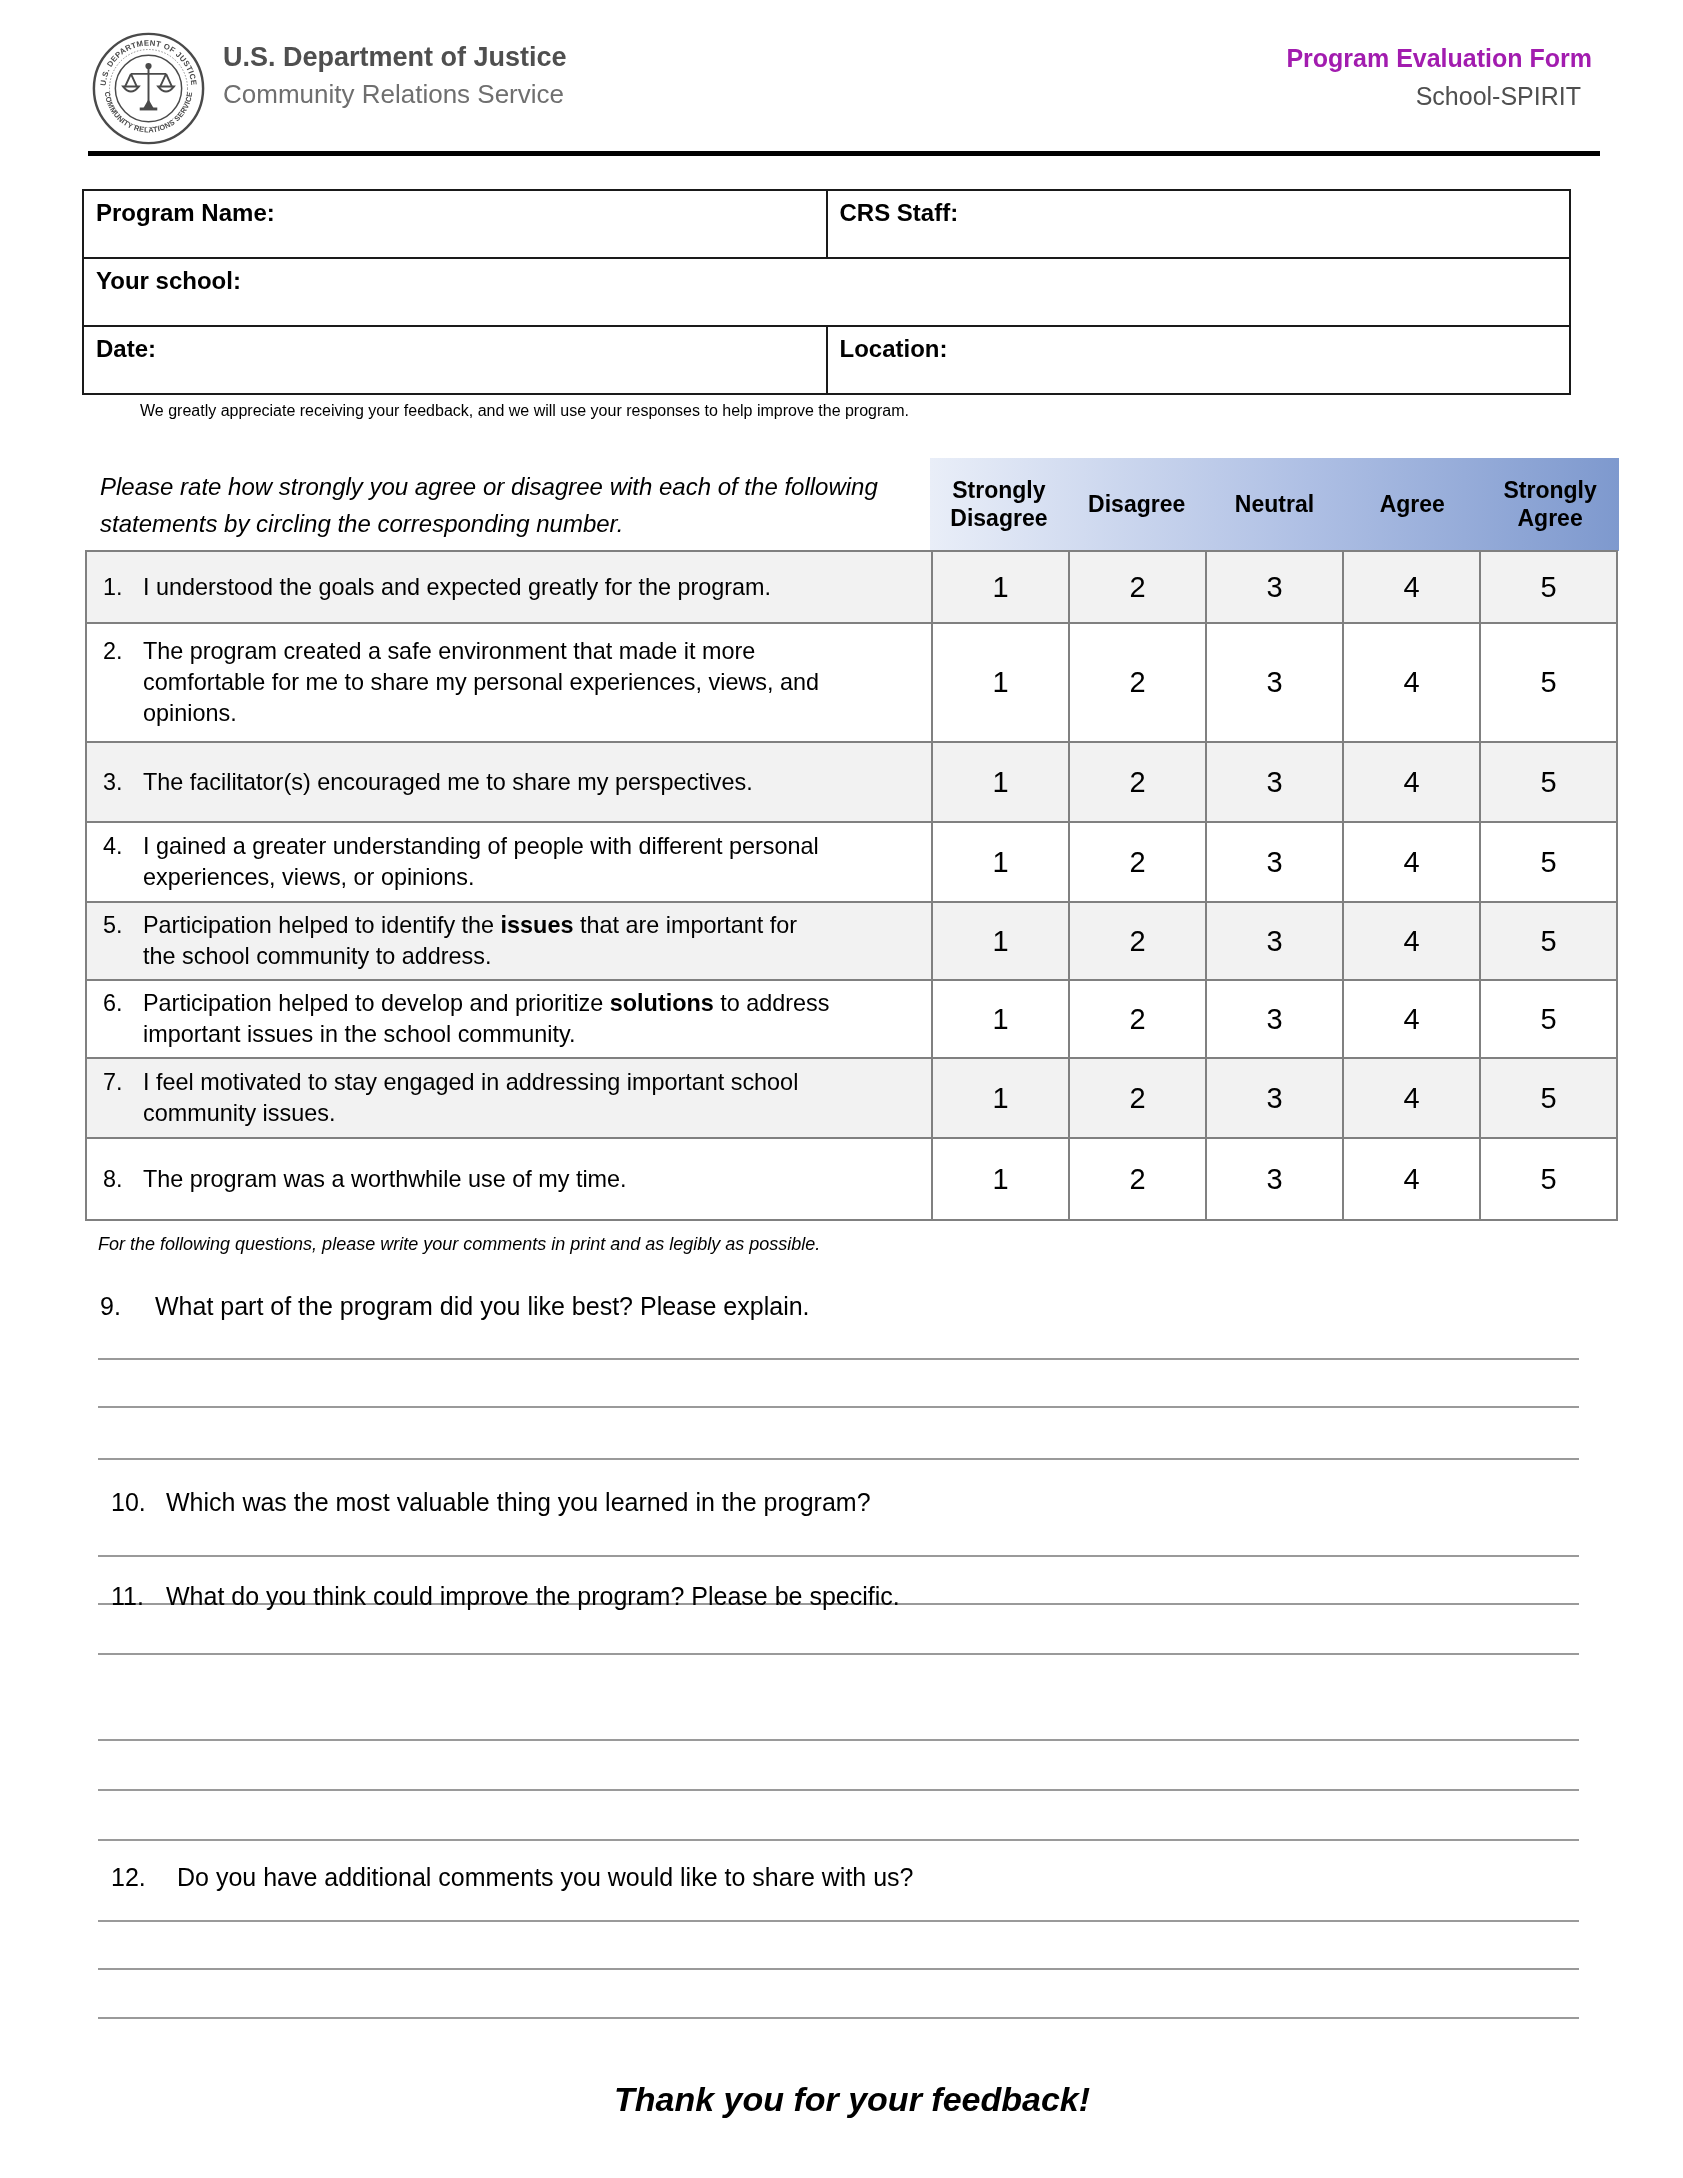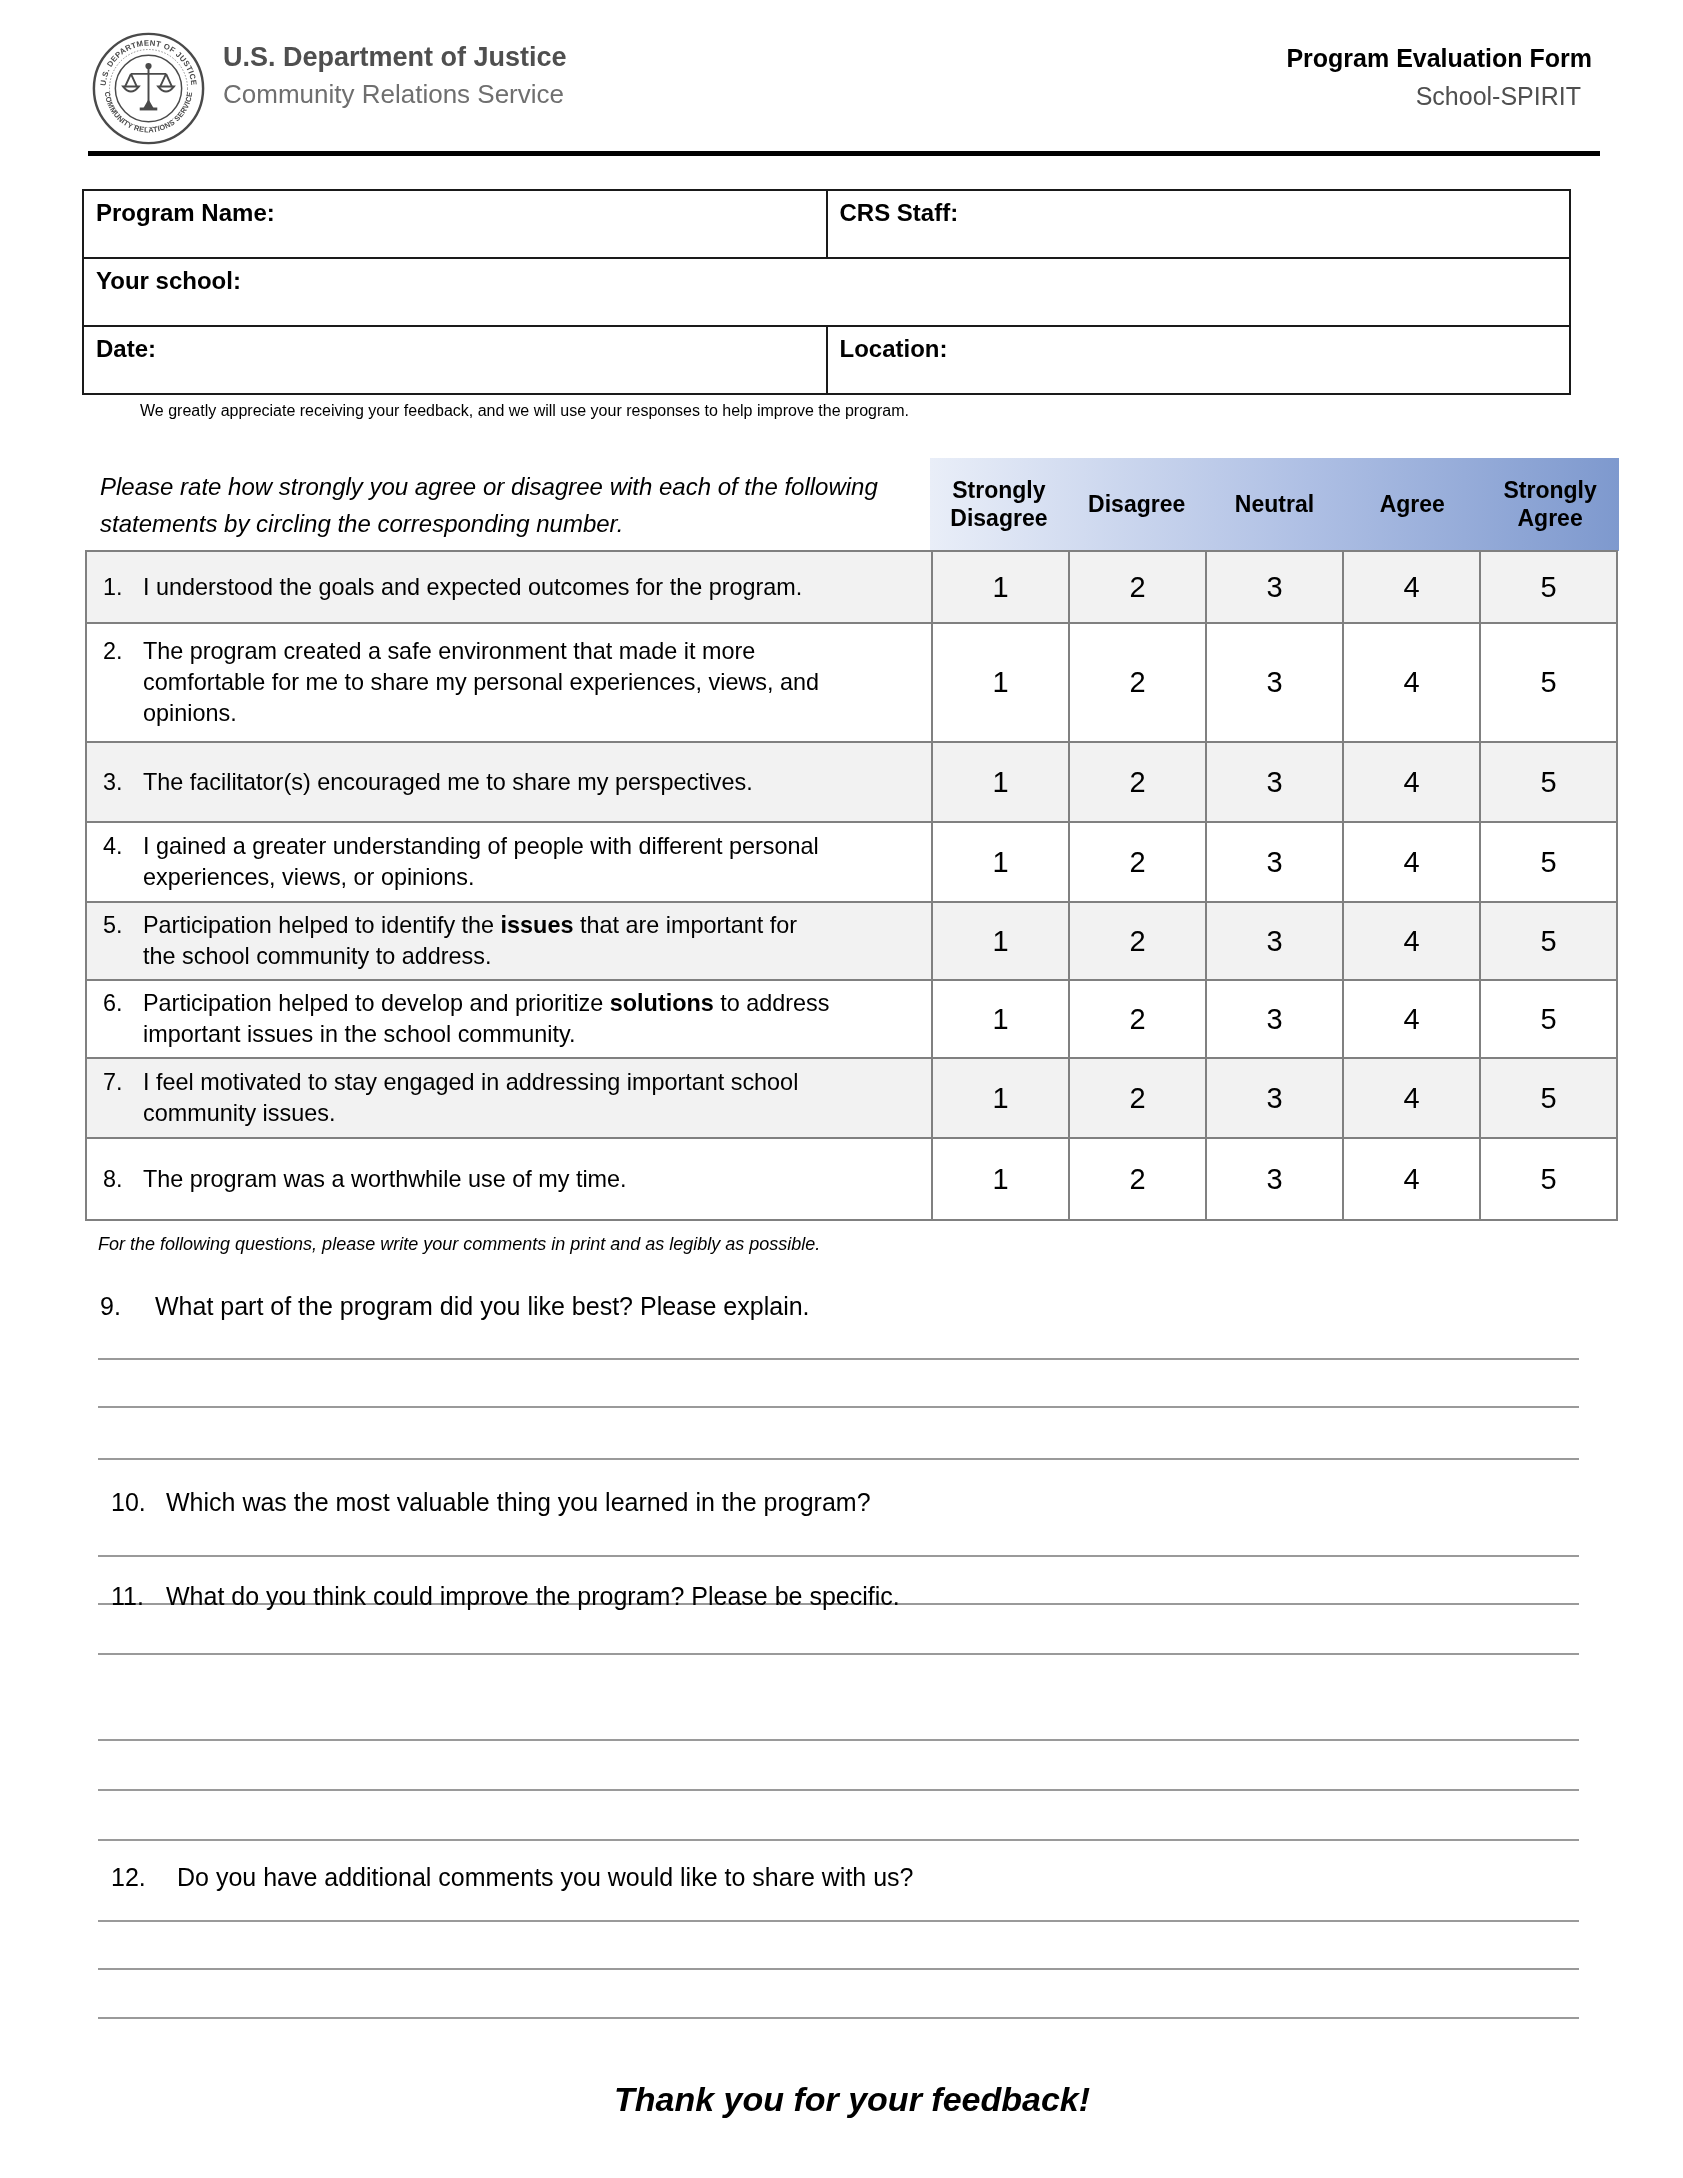--- a/index.html
+++ b/index.html
@@ -6,21 +6,21 @@
   html,body { background:#ffffff; }
   .page {
     position:relative; width:1684px; height:2178px; background:#fff;
     font-family:"Liberation Sans","DejaVu Sans",sans-serif; color:#000; overflow:hidden;
   }
 
   
   .seal { position:absolute; left:90px; top:30px; }
   .agency   { position:absolute; left:223px; top:42px;  font-size:27px; font-weight:bold; color:#4f4f4f; }
   .division { position:absolute; left:223px; top:79px;  font-size:26px; color:#6f6f6f; }
-  .form-title    { position:absolute; right:92px; top:44px; font-size:25px; font-weight:bold; color:#000000; text-align:right; }
+  .form-title    { position:absolute; right:92px; top:44px; font-size:25px; font-weight:bold; color:#a21caf; text-align:right; }
   .form-subtitle { position:absolute; right:103px; top:82px; font-size:25px; font-weight:normal; color:#4f4f4f; text-align:right; }
   .rule { position:absolute; left:88px; top:151px; width:1512px; height:5px; background:#000; }
 
   
   .info-table { position:absolute; left:82px; top:189px; width:1489px; border-collapse:collapse; }
   .info-table td { border:2px solid #1a1a1a; height:68px; vertical-align:top; padding:8px 12px; font-size:24px; }
   .info-table .lbl { font-weight:bold; }
 
   
   .intro { position:absolute; left:100px; top:402px; font-size:16px;margin-left:40px; }
@@ -148,21 +148,21 @@
     <div class="col">Agree</div>
     <div class="col">Strongly Agree</div>
   </div>
 
   <table class="likert">
     <tbody>
         <tr class="r1 striped">
       <td class="stmt-cell">
             <div class="stmt">
         <span class="num">1.</span>
-        <span class="txt"><span>I understood the goals and expected outcomes for the program.</span><b></b><span></span></span>
+        <span class="txt"><span>I understood the goals and expected greatly for the program.</span><b></b><span></span></span>
             </div>
           </td>
       <td class="rate">1</td>
       <td class="rate">2</td>
       <td class="rate">3</td>
       <td class="rate">4</td>
       <td class="rate">5</td>
     </tr>
     <tr class="r2">
       <td class="stmt-cell">

